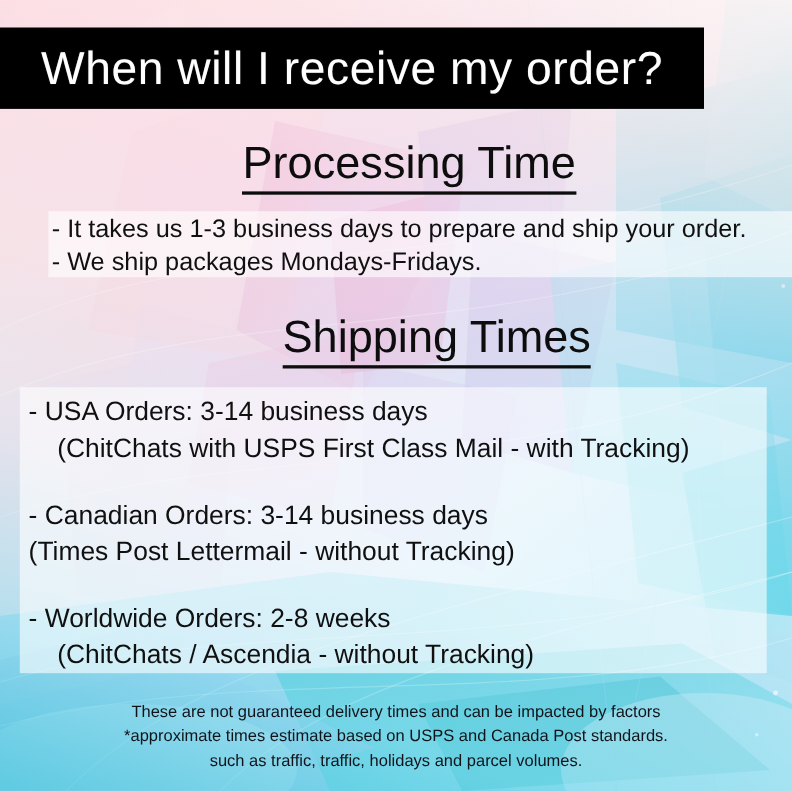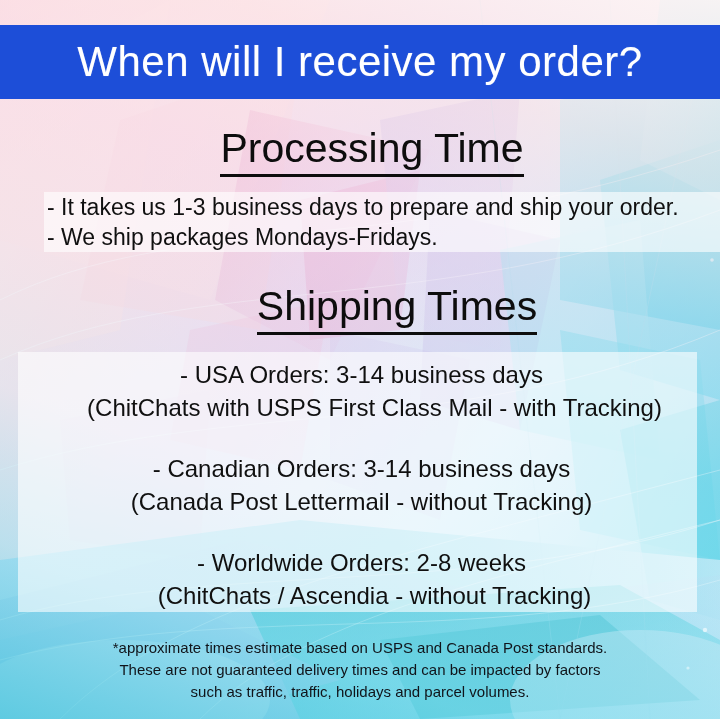--- a/index.html
+++ b/index.html
@@ -52,23 +52,23 @@
         rgba(140,226,240,0.55) 82%,
         rgba(64,200,220,0.72) 100%);
   }
   .bg-svg { position:absolute; inset:0; }
 
   
   .banner {
     position: absolute;
     left: 0;
     top: 25px;
-    width: 720px;
+    width: 640px;
     height: 74px;
-    background: #1d4ed8;
+    background: #000000;
     display: flex;
     align-items: center;
     justify-content: center;
   }
   .banner-title {
     color: #ffffff;
     font-size: 42px;
     font-weight: 400;
     letter-spacing: 0.5px;
     line-height: 1;
@@ -114,21 +114,20 @@
   }
 
   
   .ship-panel {
     position: absolute;
     left: 18px;
     top: 352px;
     width: 679px;
     height: 260px;
     background: rgba(255,255,255,0.60);
-    text-align: center;
   }
   .ship-group {
     position: absolute;
     left: 0;
     width: 679px;
   }
   .ship-line {
     color: #101010;
     font-size: 24px;
     line-height: 33px;
@@ -265,29 +264,29 @@
 
   <div class="ship-panel">
 
     <div class="ship-group" id="ship-group-usa">
       <div class="ship-line">- USA Orders: 3-14 business days</div>
       <div class="ship-line indent">(ChitChats with USPS First Class Mail - with Tracking)</div>
     </div>
 
     <div class="ship-group" id="ship-group-canada">
       <div class="ship-line">- Canadian Orders: 3-14 business days</div>
-      <div class="ship-line">(Canada Post Lettermail - without Tracking)</div>
+      <div class="ship-line">(Times Post Lettermail - without Tracking)</div>
     </div>
 
     <div class="ship-group" id="ship-group-world">
       <div class="ship-line">- Worldwide Orders: 2-8 weeks</div>
       <div class="ship-line indent">(ChitChats / Ascendia - without Tracking)</div>
     </div>
 
   </div>
 
   <div class="footnote">
+    <div class="footnote-line">These are not guaranteed delivery times and can be impacted by factors</div>
     <div class="footnote-line">*approximate times estimate based on USPS and Canada Post standards.</div>
-    <div class="footnote-line">These are not guaranteed delivery times and can be impacted by factors</div>
     <div class="footnote-line">such as traffic, traffic, holidays and parcel volumes.</div>
   </div>
 
 </div>
 
 </body></html>

